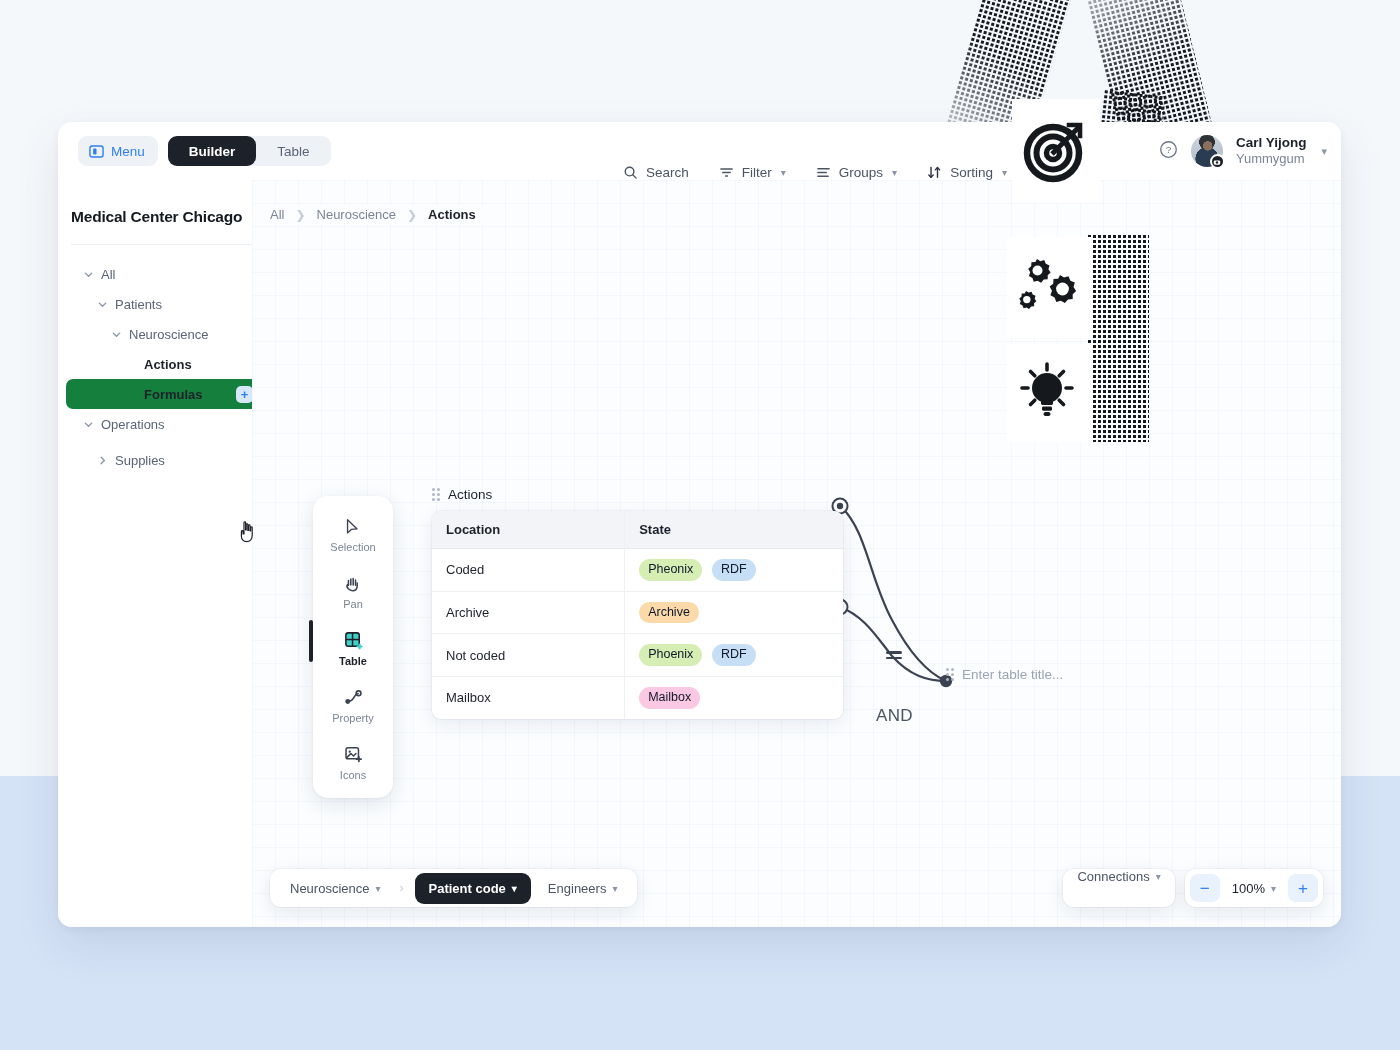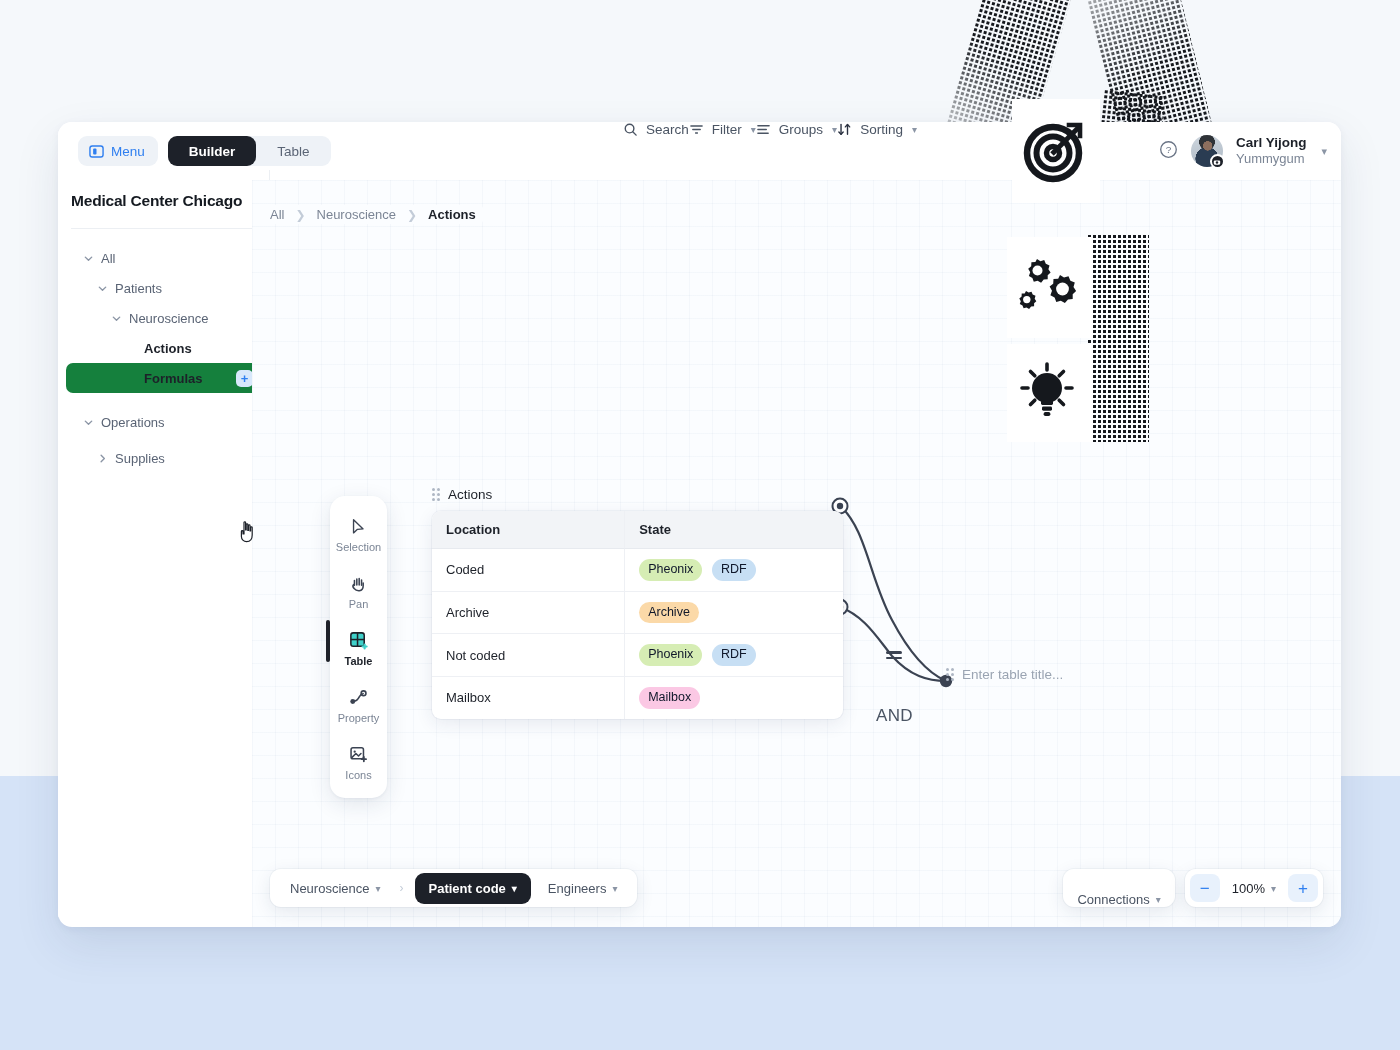--- a/index.html
+++ b/index.html
@@ -57,21 +57,21 @@
   .tab {
     height: 30px; padding: 0 21px;
     display: flex; align-items: center; justify-content: center;
     font-size: 13.5px; color: #5a6475; border-radius: 9px; cursor: pointer;
   }
   .tab.active {
     background: #1d2129; color: #ffffff; font-weight: 600;
   }
   #toolbar-center {
     position: absolute; left: 565px; top: 0; height: 58px;
-    display: flex; align-items: flex-start; 
+    display: flex; align-items: flex-end; gap: 30px;
   }
   .tool-btn {
     display: flex; align-items: center; gap: 8px;
     font-size: 13.5px; color: #4a5463; cursor: pointer;
   }
   .tool-btn .caret { color: #8b95a5; font-size: 10px; margin-left: 1px; }
   .tool-btn svg { display: block; }
 
   #user-area {
     position: absolute; right: 14px; top: 0; height: 58px;
@@ -94,21 +94,21 @@
     background: #1d2129; border: 2px solid #ffffff;
     display: flex; align-items: center; justify-content: center;
   }
   .user-names { line-height: 1.2; }
   .user-name { font-size: 13.5px; color: #1d2129; font-weight: 600; }
   .user-org { font-size: 13px; color: #7b8595; }
   .user-caret { color: #8b95a5; font-size: 11px; margin-left: 2px; cursor: pointer; }
 
   
   #sidebar {
-    position: absolute; left: 0; top: 48px; width: 212px; height: 747px;
+    position: absolute; left: 0; top: 64px; width: 212px; height: 747px;
     background: #ffffff;
     border-right: 1px solid #eceff3;
   }
   #workspace-title {
     margin: 22px 16px 0 13px;
     font-size: 15.5px; font-weight: 700; color: #151a21; letter-spacing: -.2px;
   }
   #sidebar-divider { margin: 18px 13px 0 13px; height: 1px; background: #eceff3; }
   .tree-item {
     display: flex; align-items: center;
@@ -146,21 +146,21 @@
     display: flex; align-items: center; gap: 11px;
     background: #fbfdff; padding: 2px 8px 2px 0; border-radius: 6px;
     font-size: 13px;
   }
   #breadcrumb .crumb { color: #7b8595; cursor: pointer; }
   #breadcrumb .crumb.current { color: #1d2129; font-weight: 600; }
   #breadcrumb .sep { color: #c3ccd8; font-size: 12px; }
 
   
   #tool-palette {
-    position: absolute; left: 78px; top: 316px; width: 57px; height: 302px;
+    position: absolute; left: 61px; top: 316px; width: 80px; height: 302px;
     background: #ffffff; border-radius: 15px;
     box-shadow: 0 6px 22px rgba(28,45,84,.11), 0 1px 3px rgba(28,45,84,.06);
     padding-top: 10px;
   }
   .palette-item {
     height: 57px; display: flex; flex-direction: column;
     align-items: center; justify-content: center; gap: 4px; cursor: pointer;
   }
   .palette-item .plabel { font-size: 11px; color: #7b8595; }
   .palette-item.active .plabel { color: #1d2129; font-weight: 600; }
@@ -242,21 +242,21 @@
   .mini-pill.dark .caret { color: #ffffff; }
   .bar-sep { color: #c3ccd8; font-size: 12px; margin: 0 2px; }
 
   #bottom-right-group {
     position: absolute; right: 18px; bottom: 20px;
     display: flex; align-items: center; gap: 10px;
   }
   #connections-bar {
     height: 38px; background: #ffffff; border-radius: 11px;
     box-shadow: 0 5px 18px rgba(28,45,84,.10), 0 0 0 1px rgba(28,45,84,.04);
-    display: flex; align-items: flex-end; padding: 0 14px;
+    display: flex; align-items: flex-start; padding: 0 14px;
   }
   #zoom-bar {
     height: 38px; background: #ffffff; border-radius: 11px;
     box-shadow: 0 5px 18px rgba(28,45,84,.10), 0 0 0 1px rgba(28,45,84,.04);
     display: flex; align-items: center; padding: 0 5px; gap: 4px;
   }
   .zoom-btn {
     width: 30px; height: 28px; border-radius: 8px; background: #e8f1fc;
     color: #2f7ff0; font-size: 17px; line-height: 1;
     display: flex; align-items: center; justify-content: center; cursor: pointer;
@@ -448,21 +448,21 @@
 
       <div class="tree-item lvl3 leaf">
         <span>Actions</span>
       </div>
 
       <div class="tree-item lvl3 leaf hovered">
         <span>Formulas</span>
         <span class="add-chip">+</span>
       </div>
 
-      <div class="tree-item lvl0" style="margin-top:14px">
+      <div class="tree-item lvl0" style="">
         <span class="chev">
           <svg width="11" height="11" viewBox="0 0 12 12">
               <polyline points="2.5,4.5 6,8 9.5,4.5" fill="none" stroke="#8b95a5" stroke-width="1.5" stroke-linecap="round" stroke-linejoin="round"></polyline>
             </svg>
         </span>
         <span>Operations</span>
       </div>
 
       <div class="tree-item lvl1" style="margin-top:6px">
         <span class="chev">

